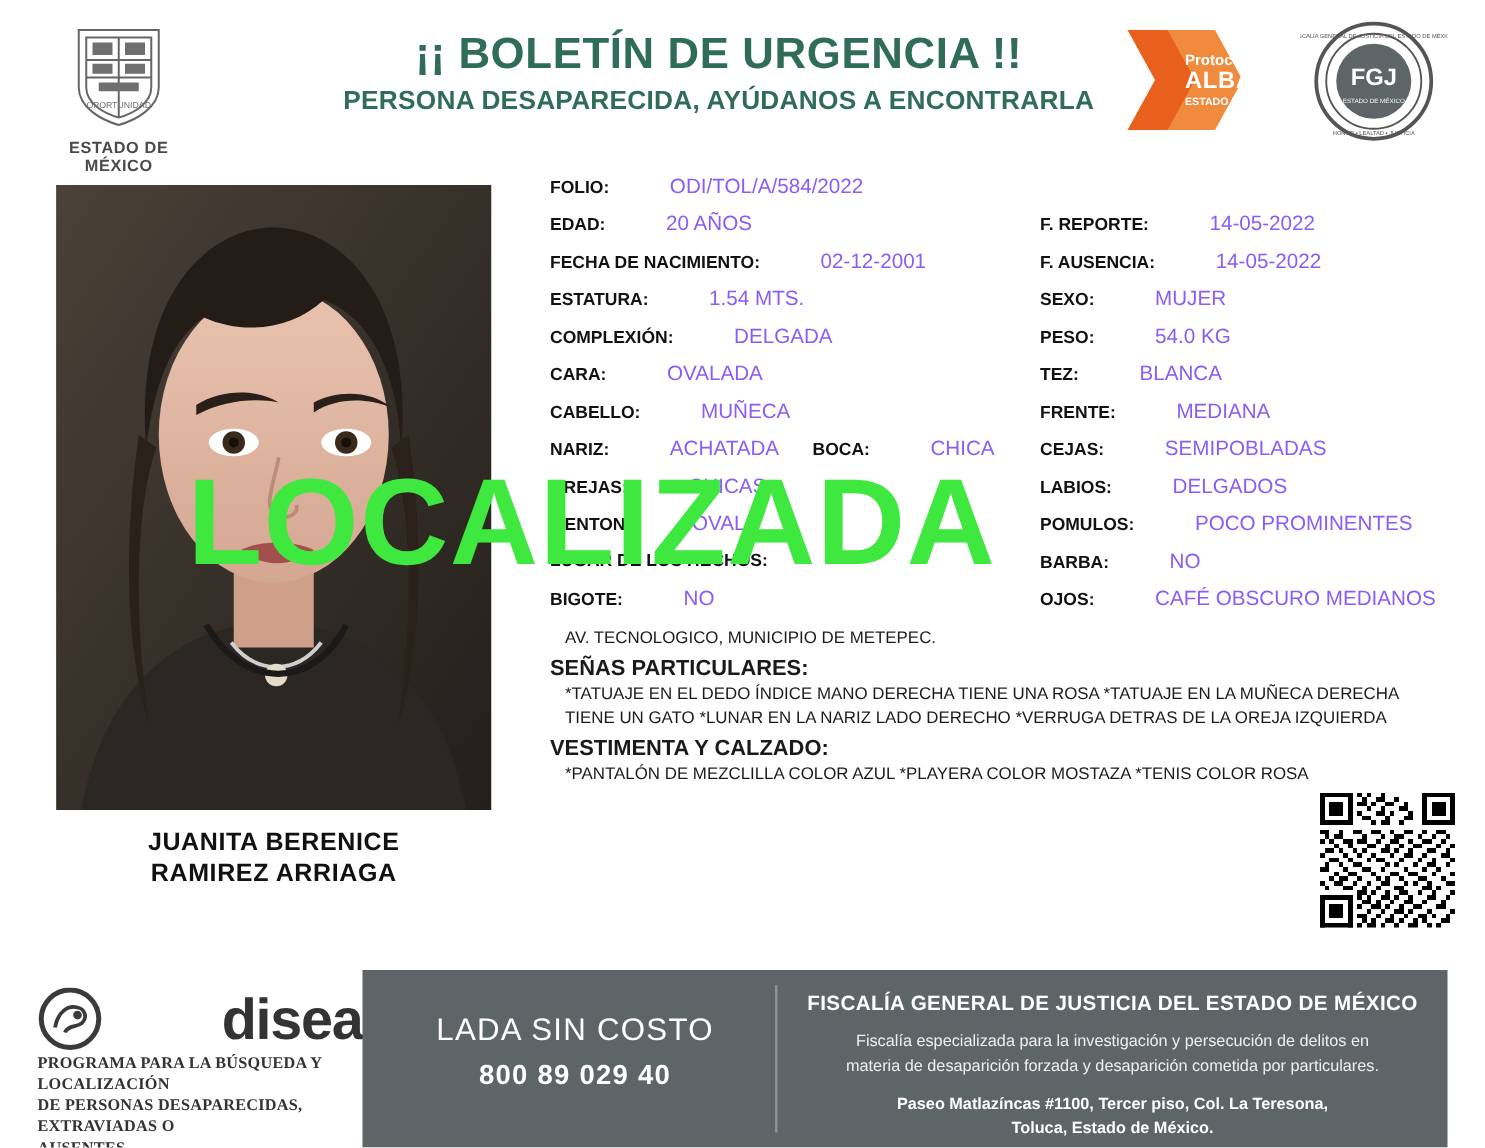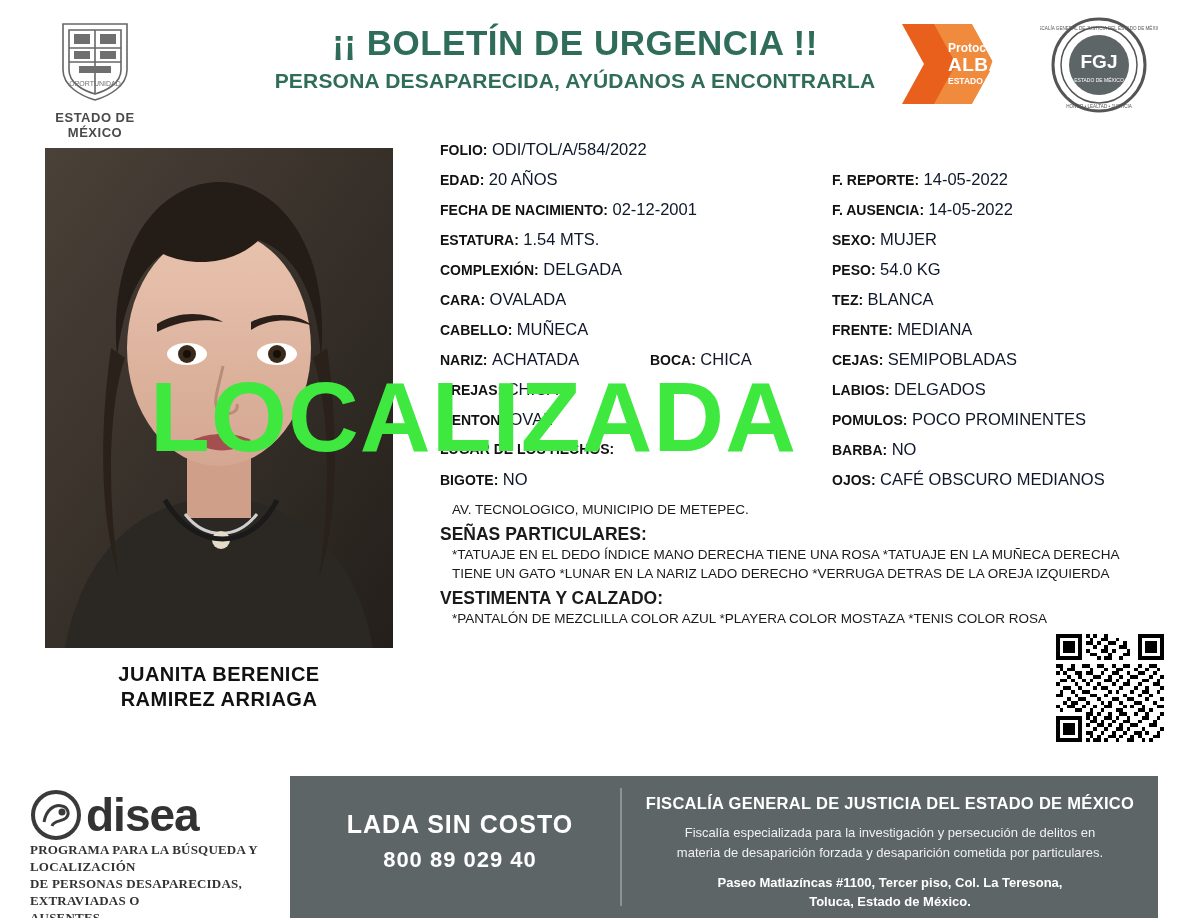--- a/index.html
+++ b/index.html
@@ -30,21 +30,21 @@
 
   
   .photo{position:absolute;left:45px;top:148px;width:348px;height:500px;overflow:hidden;background:#3a3632;}
   .name{position:absolute;left:45px;top:662px;width:348px;text-align:center;
         font-size:20px;font-weight:bold;color:#111;line-height:1.25;letter-spacing:.5px;}
 
   
   .data{position:absolute;left:440px;top:140px;width:720px;}
   .row{position:relative;height:30px;}
   .lbl{font-weight:bold;font-size:14px;color:#111;}
-  .val{font-size:16.5px;color:#0f172a;}
+  .val{font-size:16.5px;color:#8b5cf6;margin-left:44px;}
   .left-col{position:absolute;left:0;top:0;}
   .right-col{position:absolute;left:392px;top:0;}
   .mid-col{position:absolute;left:210px;top:0;}
 
   .blocktitle{font-weight:bold;font-size:17.5px;margin-top:4px;}
   .blocktext{font-size:13.5px;margin-left:12px;line-height:1.45;}
 
   
   .localizada{
     position:absolute;left:150px;top:368px;width:1040px;
@@ -56,21 +56,21 @@
   .qr{position:absolute;left:1056px;top:634px;width:108px;height:108px;}
 
   
   .odisea{position:absolute;left:30px;top:790px;width:260px;}
   .odisea-word{font-size:46px;font-weight:bold;color:#333;letter-spacing:-1px;line-height:1;}
   .odisea-sub{font-size:13px;font-weight:bold;color:#333;line-height:1.3;margin-top:2px;letter-spacing:.2px;font-family:Liberation Serif, serif;}
   .odisea-phone{font-size:27px;font-weight:bold;color:#2f6d5a;margin-top:6px;letter-spacing:.5px;}
 
   .footbar{position:absolute;left:290px;top:776px;width:868px;height:142px;background:#5d6566;color:#fff;}
   .lada{position:absolute;left:20px;top:34px;width:300px;text-align:center;}
-  .lada-t{font-size:25px;font-weight:bold;letter-spacing:1px;}
+  .lada-t{font-size:25px;font-weight:normal;letter-spacing:1px;}
   .lada-n{font-size:22px;font-weight:bold;letter-spacing:1px;margin-top:8px;}
   .divider{position:absolute;left:330px;top:12px;width:2px;height:118px;background:#8d9394;}
   .fgj-block{position:absolute;left:345px;top:18px;width:510px;text-align:center;}
   .fgj-title{font-size:16.5px;font-weight:bold;letter-spacing:.3px;}
   .fgj-desc{font-size:13px;margin-top:10px;line-height:1.5;color:#f0f0f0;}
   .fgj-addr{font-size:13px;font-weight:bold;margin-top:12px;line-height:1.45;}
 </style>
 </head>
 <body>
 
@@ -520,21 +520,21 @@
           <rect x="13" y="28" width="1" height="1"></rect>
           <rect x="16" y="28" width="1" height="1"></rect>
           <rect x="19" y="28" width="2" height="1"></rect>
           <rect x="23" y="28" width="1" height="1"></rect>
           <rect x="25" y="28" width="1" height="1"></rect>
       </g>
     </svg>
   </div>
 
   <div class="odisea">
-    <div style="display:flex;align-items:center;">
+    <div style="display:flex;align-items:center;justify-content:space-between;">
       <svg width="56" height="50" viewBox="0 0 56 50">
         <circle cx="26" cy="25" r="23" fill="none" stroke="#3a3a3a" stroke-width="4"></circle>
         <path d="M14 32 C16 20 24 14 32 16 C38 17 40 24 36 28 C32 32 24 30 22 36" fill="none" stroke="#3a3a3a" stroke-width="3"></path>
         <circle cx="32" cy="22" r="3.5" fill="#3a3a3a"></circle>
       </svg>
       <div class="odisea-word">disea</div>
     </div>
     <div class="odisea-sub">
       <div>PROGRAMA PARA LA BÚSQUEDA Y LOCALIZACIÓN</div>
       <div>DE PERSONAS DESAPARECIDAS, EXTRAVIADAS  O</div>

